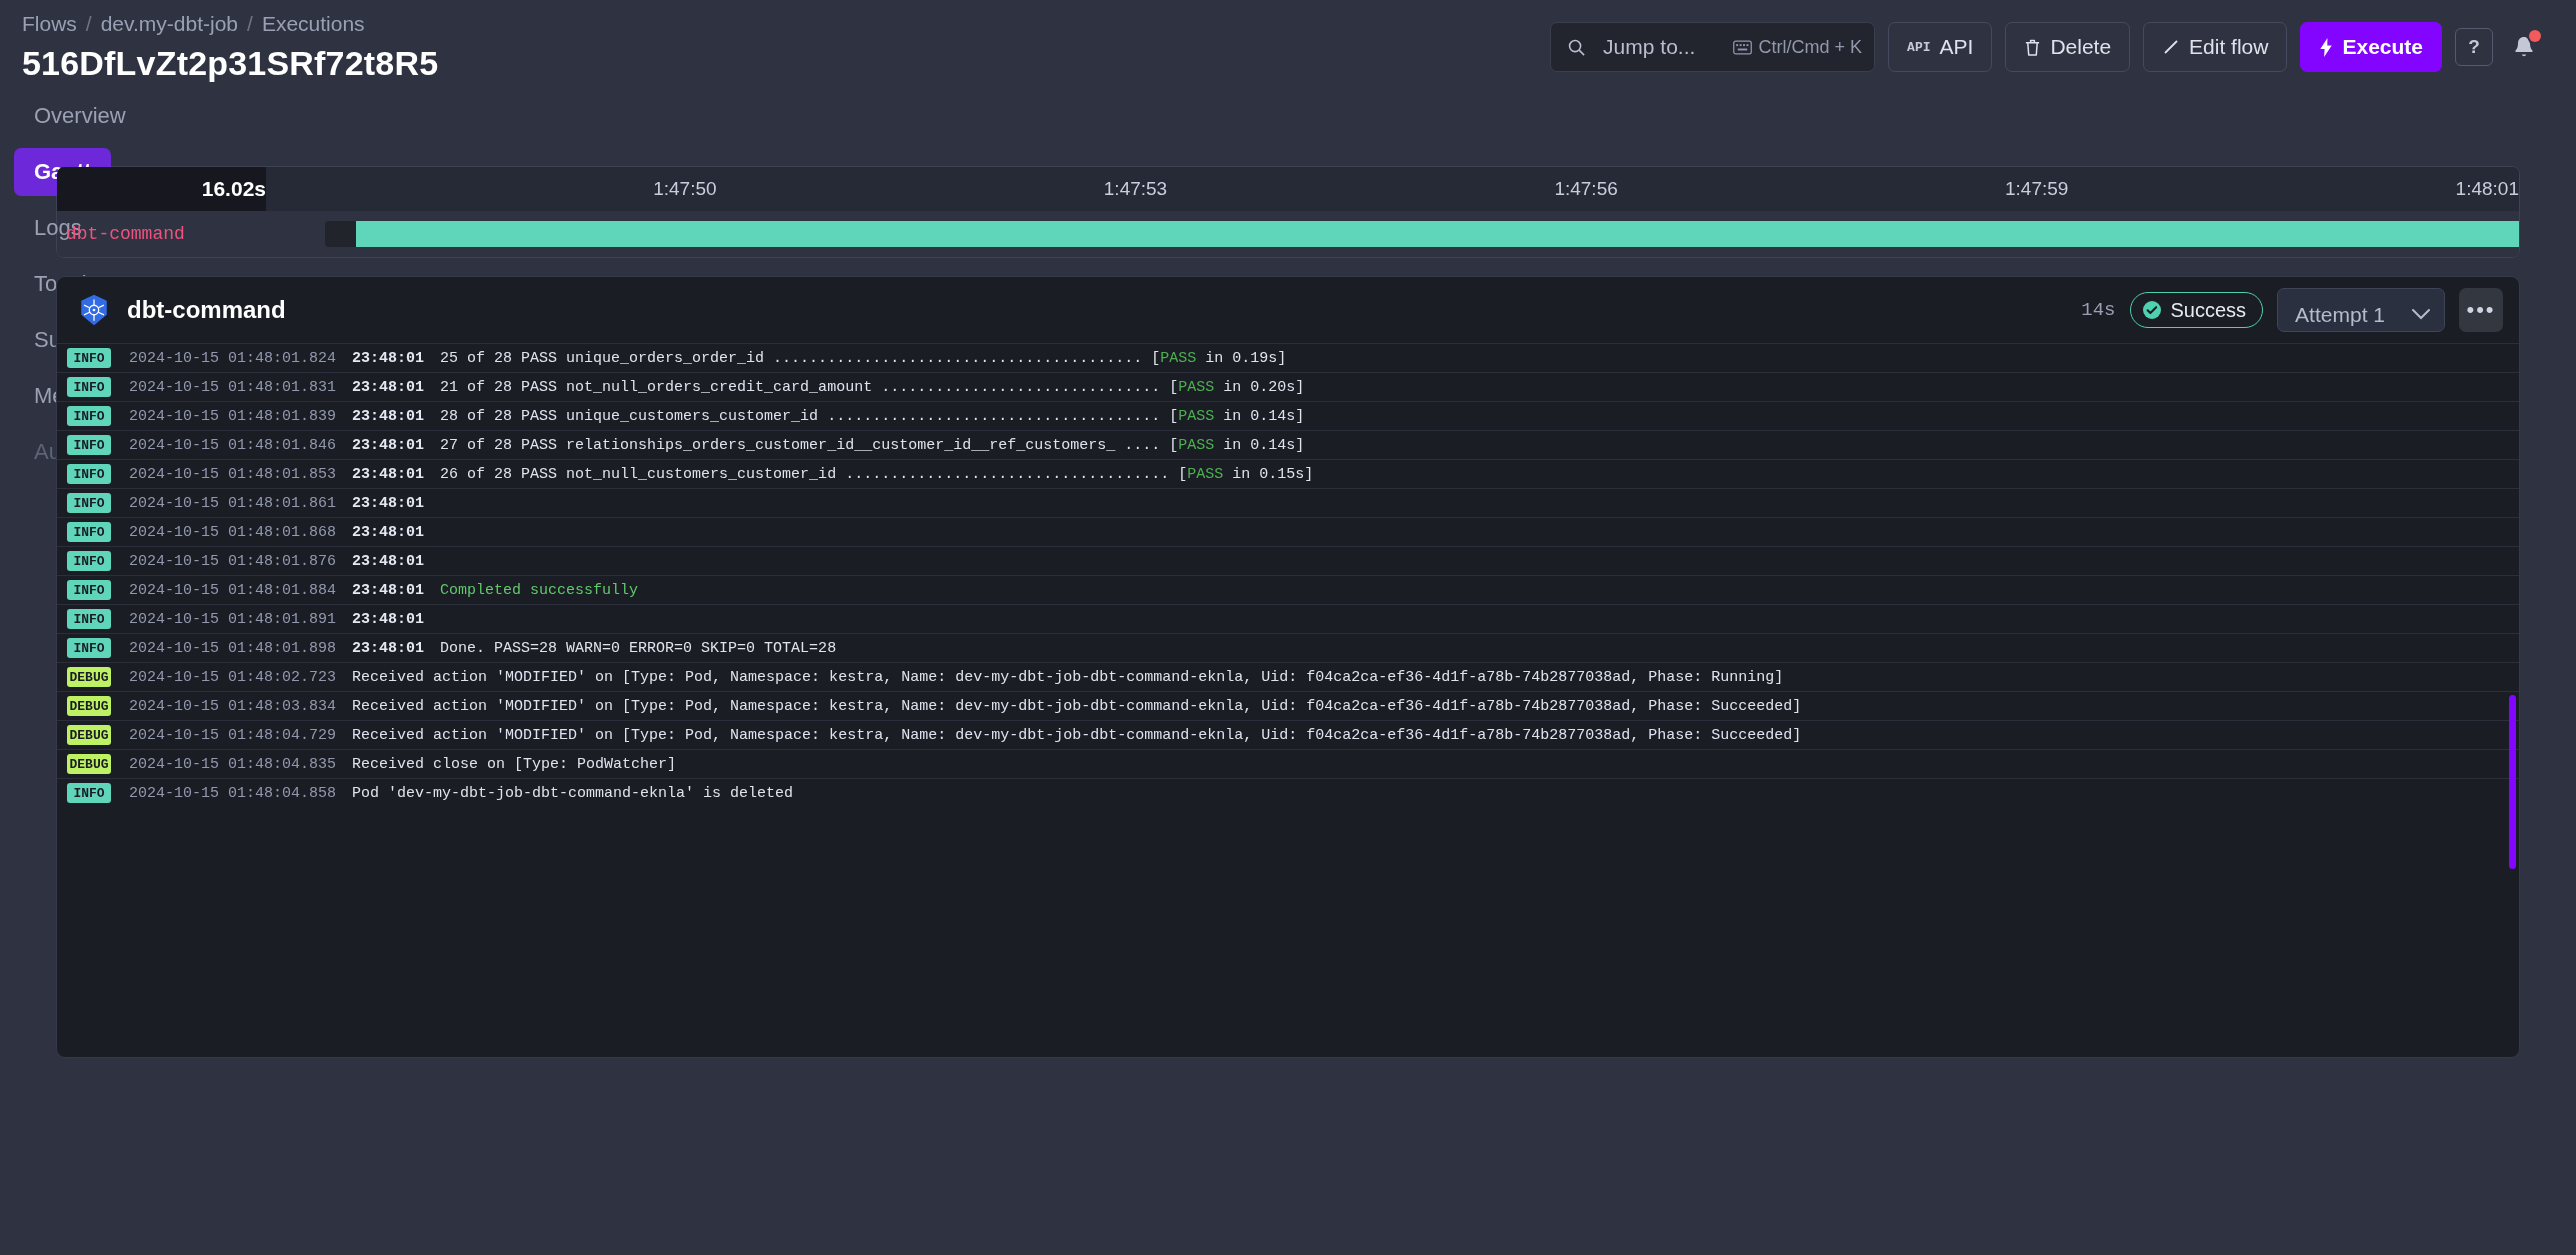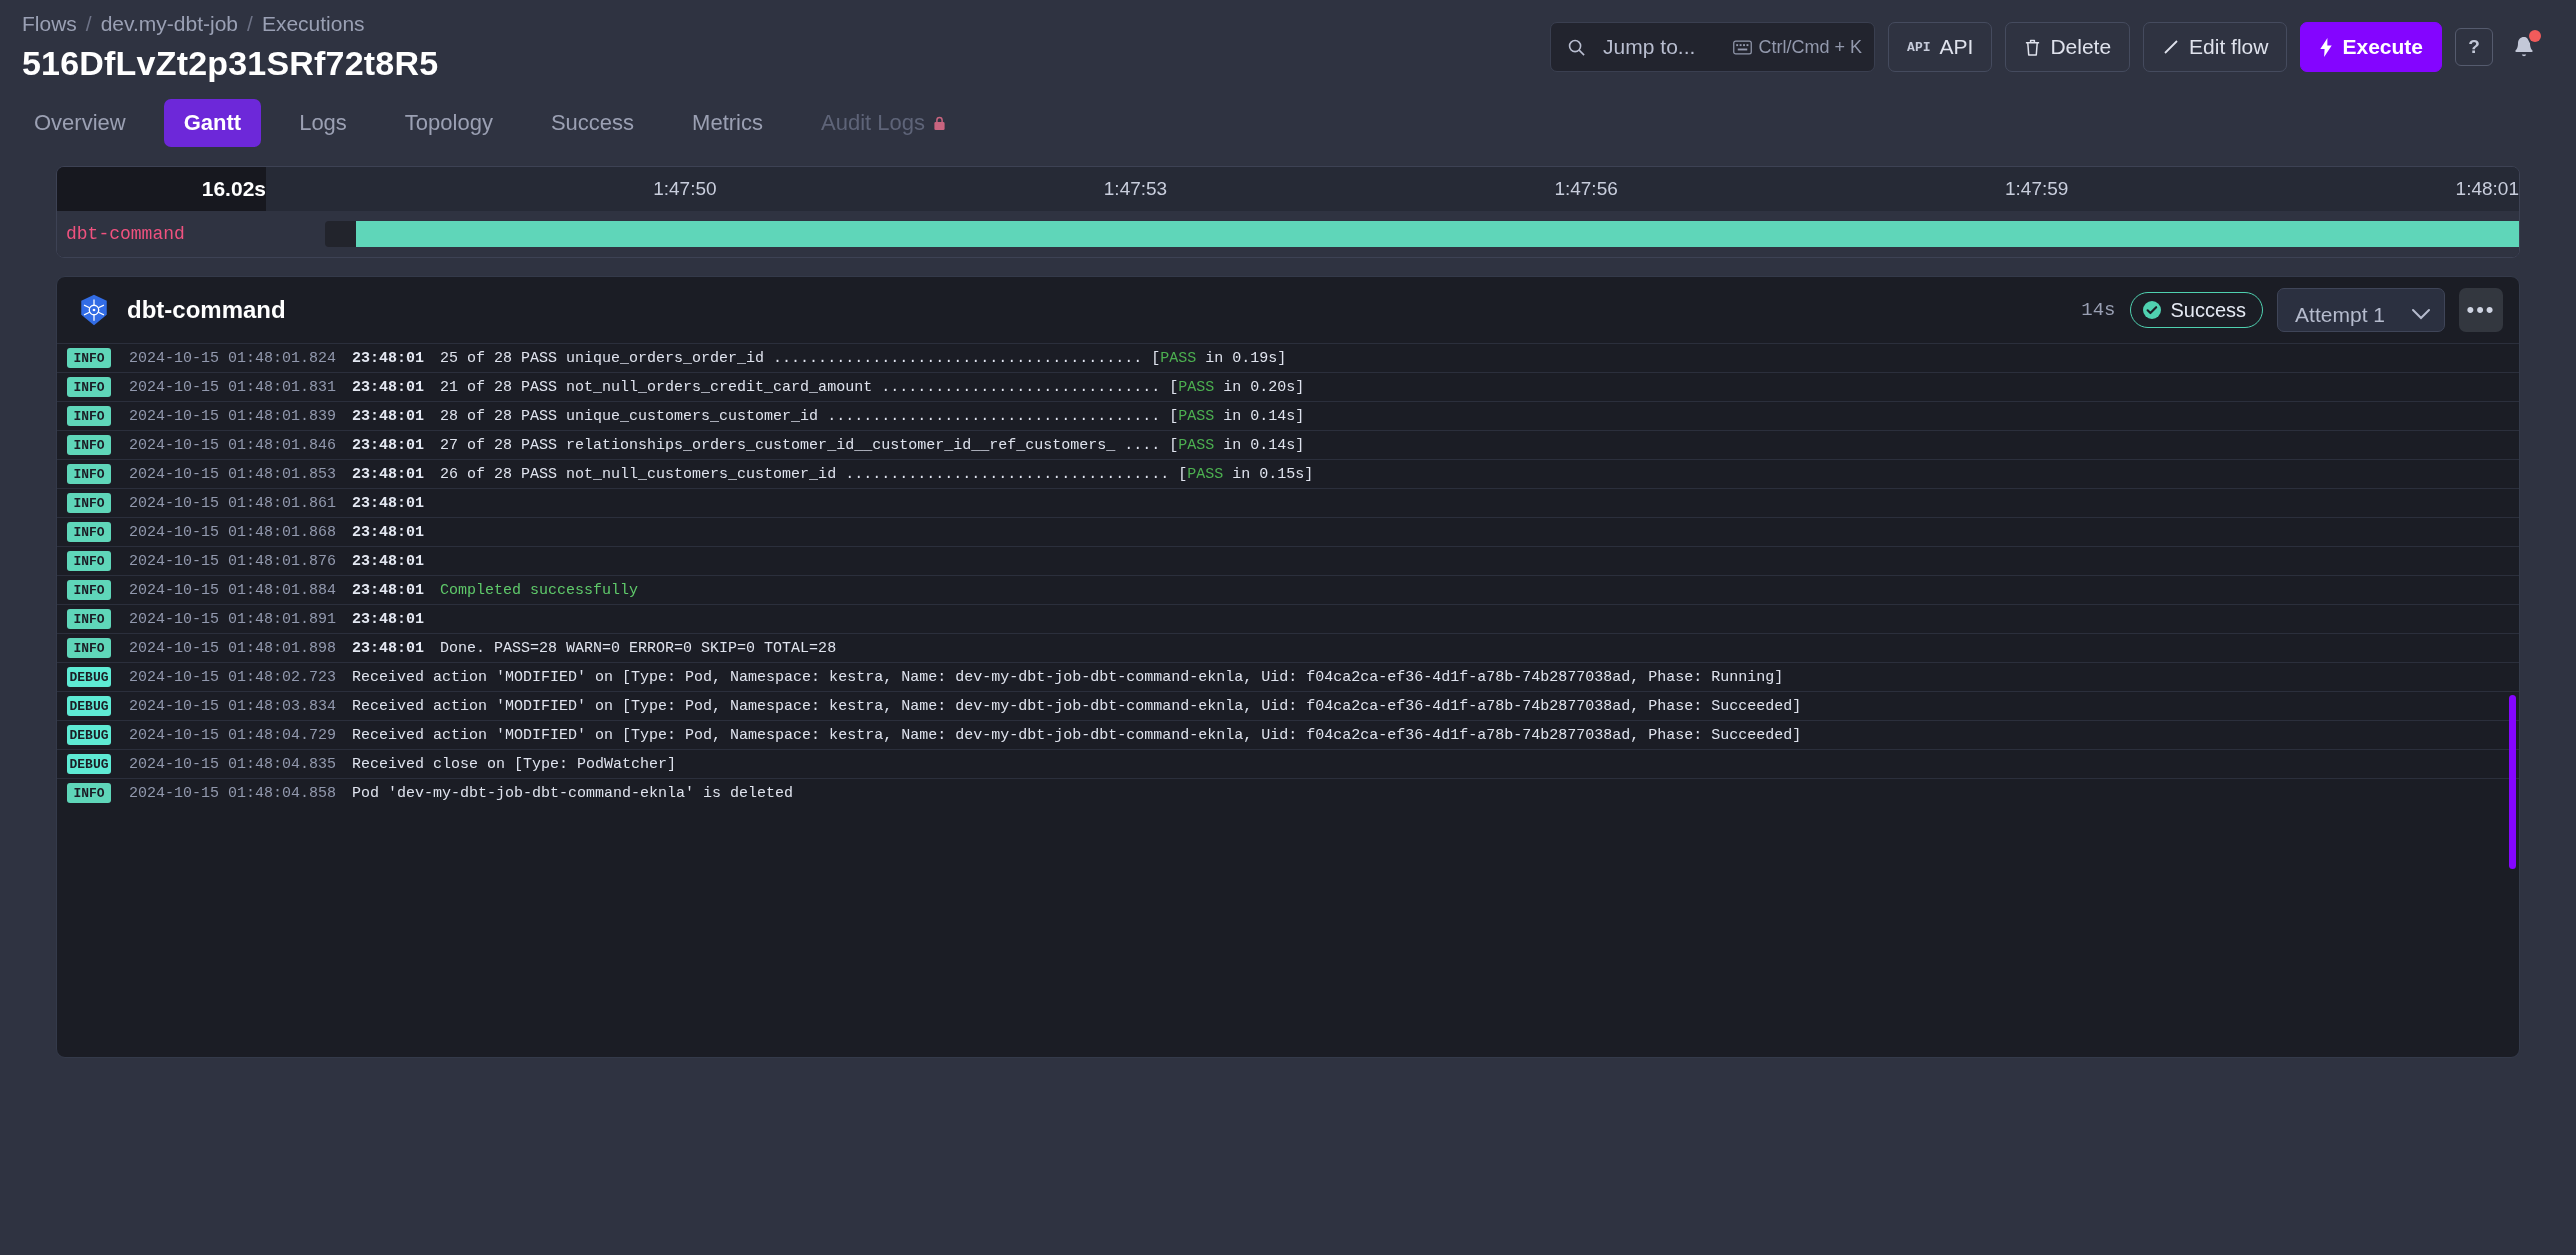--- a/index.html
+++ b/index.html
@@ -43,21 +43,21 @@
   .btn.primary { background: #8405ff; border-color: #8405ff; color: #fff; font-weight: 600; }
   .iconbtn {
     width: 38px; height: 38px; border: 1px solid #555b6e; border-radius: 6px;
     display: flex; align-items: center; justify-content: center;
     color: #c3c8d8; font-size: 19px; font-weight: 700; cursor: pointer;
   }
   .bellwrap { position: relative; width: 36px; height: 38px; display: flex; align-items: center; justify-content: center; cursor: pointer; }
   .belldot { position: absolute; top: 2px; right: 1px; width: 12px; height: 12px; border-radius: 50%; background: #f15b5b; }
 
   
-  .tabs { display: flex; align-items: center; gap: 18px; padding: 0 14px; height: 62px; }
+  .tabs { display: flex; align-items: flex-start; gap: 8px; padding: 0 14px; height: 62px; flex-direction: column; }
   .tab {
     padding: 11px 20px; border-radius: 7px; font-size: 22px; color: #9ba0b3; cursor: pointer; white-space: nowrap;
   }
   .tab.active { background: #6d28d9; color: #ffffff; font-weight: 700; }
   .tab.disabled { color: #5e6478; cursor: default; display: flex; align-items: center; gap: 8px; }
 
   
   .gantt {
     margin: 12px 56px 0 56px;
     border: 1px solid #3d4254; border-radius: 8px; overflow: hidden;
@@ -112,21 +112,21 @@
     height: 29px; border-top: 1px solid #2b2f3c;
     padding-left: 10px; white-space: nowrap; overflow: hidden;
   }
   .lvl {
     flex: none; width: 44px; height: 20px; border-radius: 3px;
     display: flex; align-items: center; justify-content: center;
     font-size: 13px; font-weight: 700; color: #1b1d25;
     font-family: "Liberation Mono", monospace;
   }
   .lvl.INFO { background: #5fd6b9; }
-  .lvl.DEBUG { background: #5eead4; }
+  .lvl.DEBUG { background: #bef264; }
   .ts { color: #9299ae; font-size: 15px; margin-left: 18px; }
   .tm { color: #e4e8f2; font-size: 15px; margin-left: 16px; font-weight: 600; }
   .msg { color: #dfe3ee; font-size: 15px; margin-left: 16px; }
   .pass { color: #4caf50; }
   .ok { color: #5fc96a; }
 
   .scrollthumb {
     position: absolute; right: 3px; width: 7px; border-radius: 4px; background: #8405ff;
   }
 </style>

